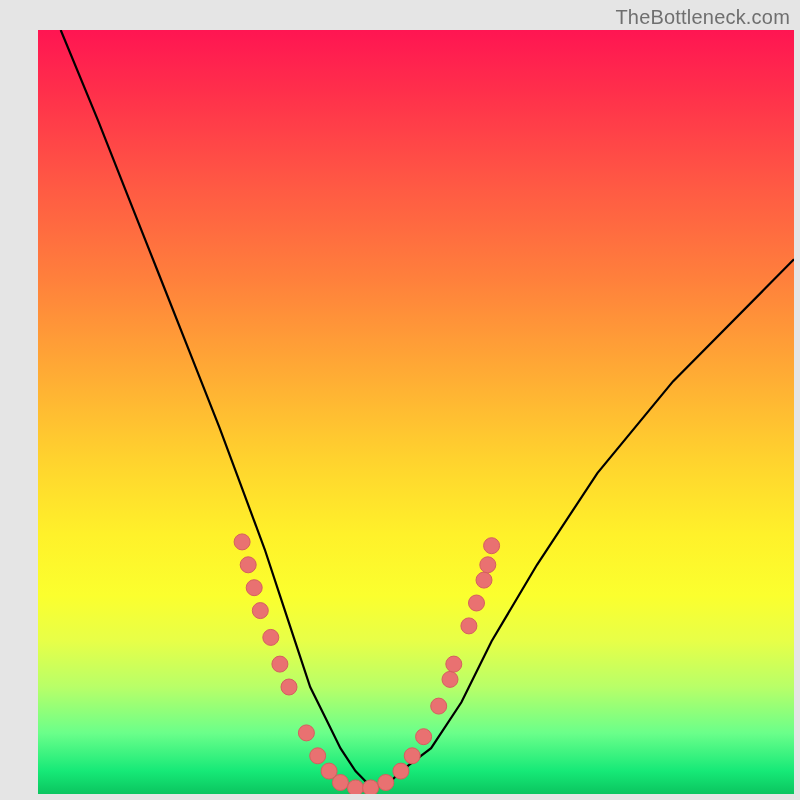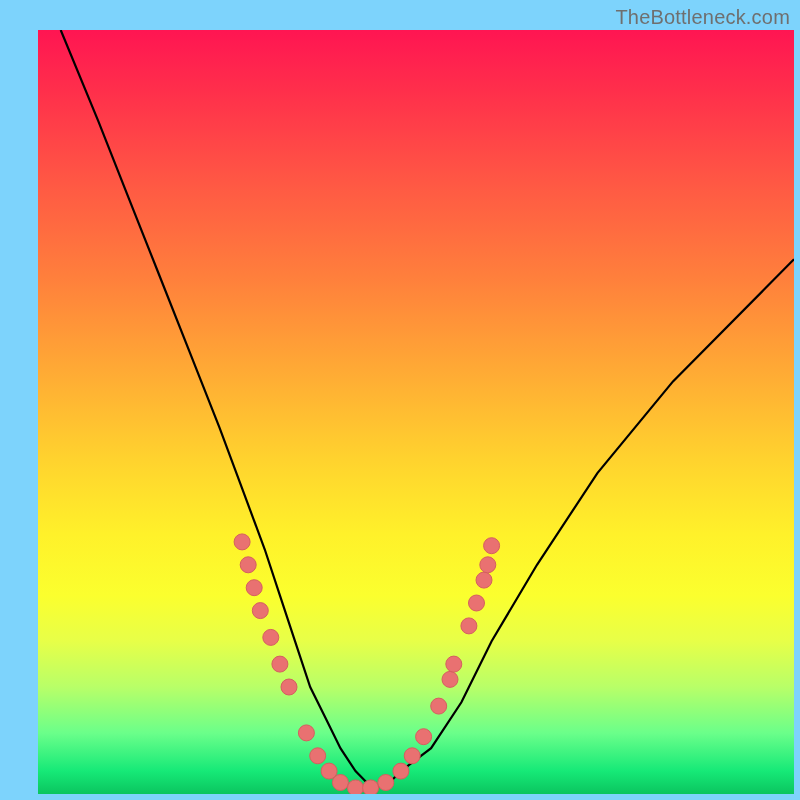--- a/index.html
+++ b/index.html
@@ -8,21 +8,21 @@
     width: 800px;
     height: 800px;
     overflow: hidden;
     background: #000;
     font-family: Arial, Helvetica, sans-serif;
   }
   .frame {
     position: relative;
     width: 800px;
     height: 800px;
-    background: #7dd3fc;
+    background: #e5e5e5;
   }
   .plot-area {
     position: absolute;
     left: 38px;
     top: 30px;
     width: 756px;
     height: 764px;
     
     background: linear-gradient(
       to bottom,

